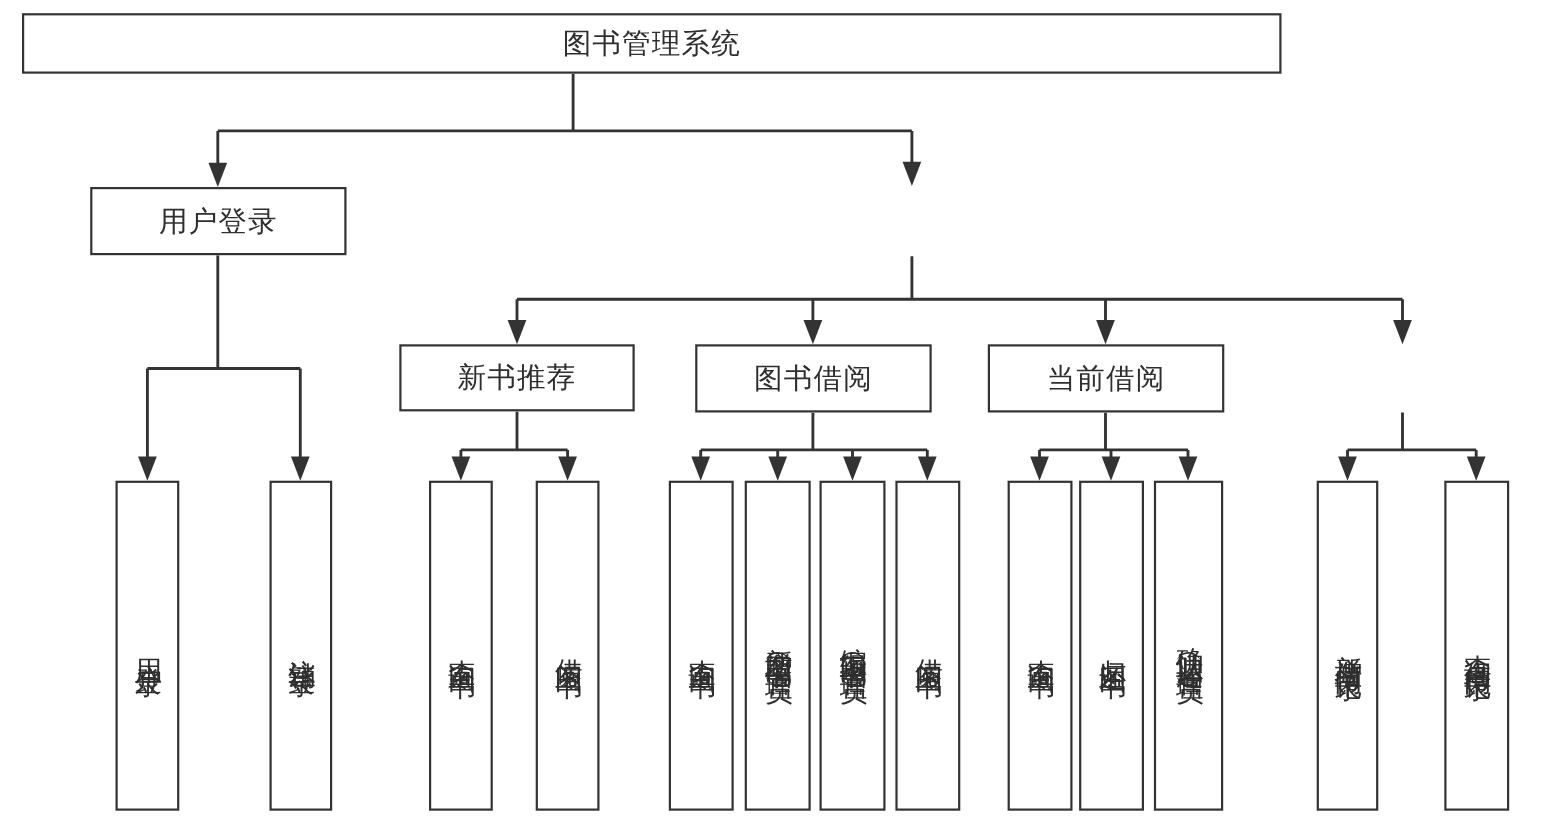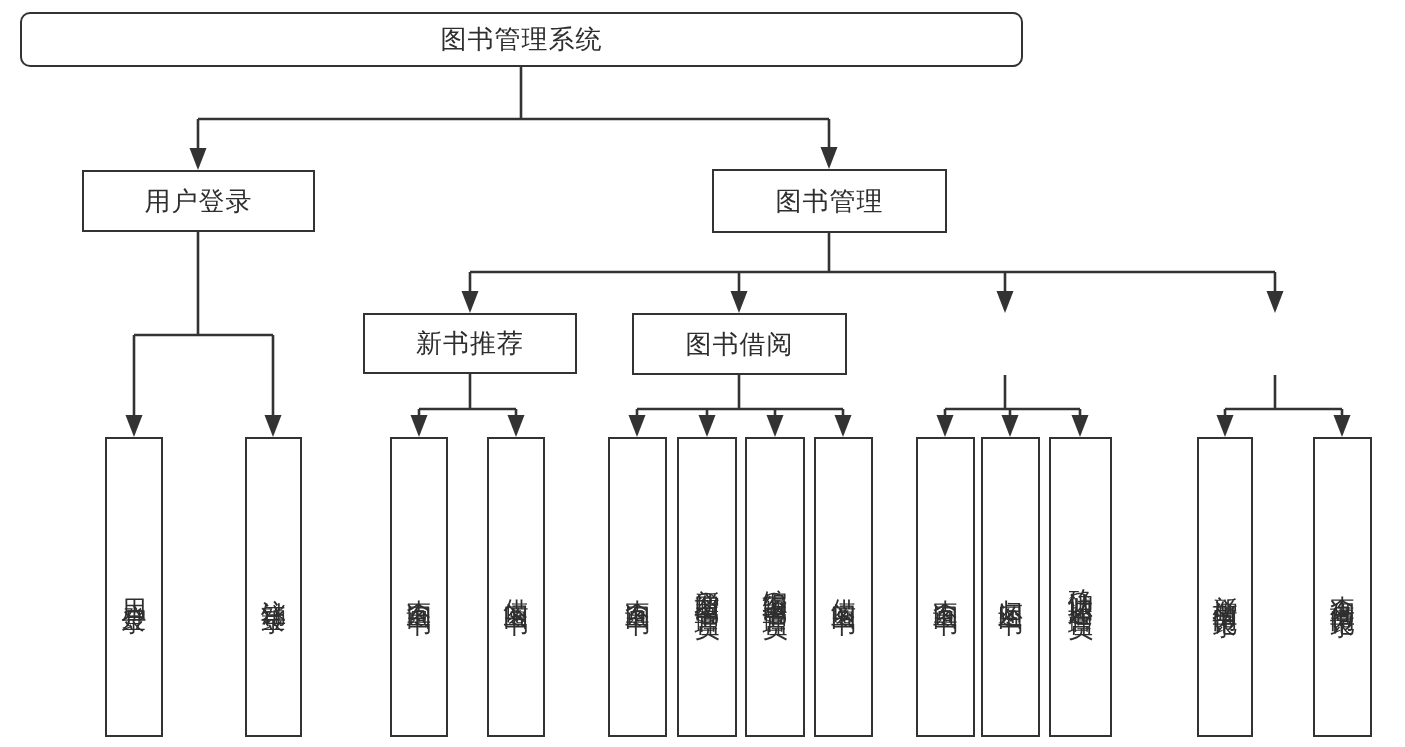--- a/index.html
+++ b/index.html
@@ -115,36 +115,36 @@
       <polygon points="1071.5,415 1088.5,415 1080,437"></polygon>
     </g>
 
     <g>
       <path d="M1275,375 V409 M1225,409 H1342 M1225,409 V417 M1342,409 V417"></path>
       <polygon points="1216.5,415 1233.5,415 1225,437"></polygon>
       <polygon points="1333.5,415 1350.5,415 1342,437"></polygon>
     </g>
   </svg>
 
-  <div class="node hbox" style="left:20px; top:12px; width:1003px; height:55px;border-radius:10px;">
+  <div class="node hbox" style="left:20px; top:12px; width:1145px; height:55px;">
     <span>图书管理系统</span>
   </div>
 
   <div class="node hbox" style="left:82px; top:170px; width:233px; height:62px;">
     <span>用户登录</span>
-  </div>
-  <div class="node hbox" style="left:712px; top:169px; width:235px; height:64px;">
-    <span>图书管理</span>
   </div>
 
   <div class="node hbox" style="left:363px; top:313px; width:214px; height:61px;">
     <span>新书推荐</span>
   </div>
   <div class="node hbox" style="left:632px; top:313px; width:215px; height:62px;">
     <span>图书借阅</span>
+  </div>
+  <div class="node hbox" style="left:898px; top:313px; width:215px; height:62px;">
+    <span>当前借阅</span>
   </div>
 
   <div class="node vbox" style="left:105px; top:437px; width:58px; height:300px;">
     <span class="vtext">用户登录</span>
   </div>
   <div class="node vbox" style="left:245px; top:437px; width:57px; height:300px;">
     <span class="vtext">注销登录</span>
   </div>
 
   <div class="node vbox" style="left:390px; top:437px; width:58px; height:300px;">

